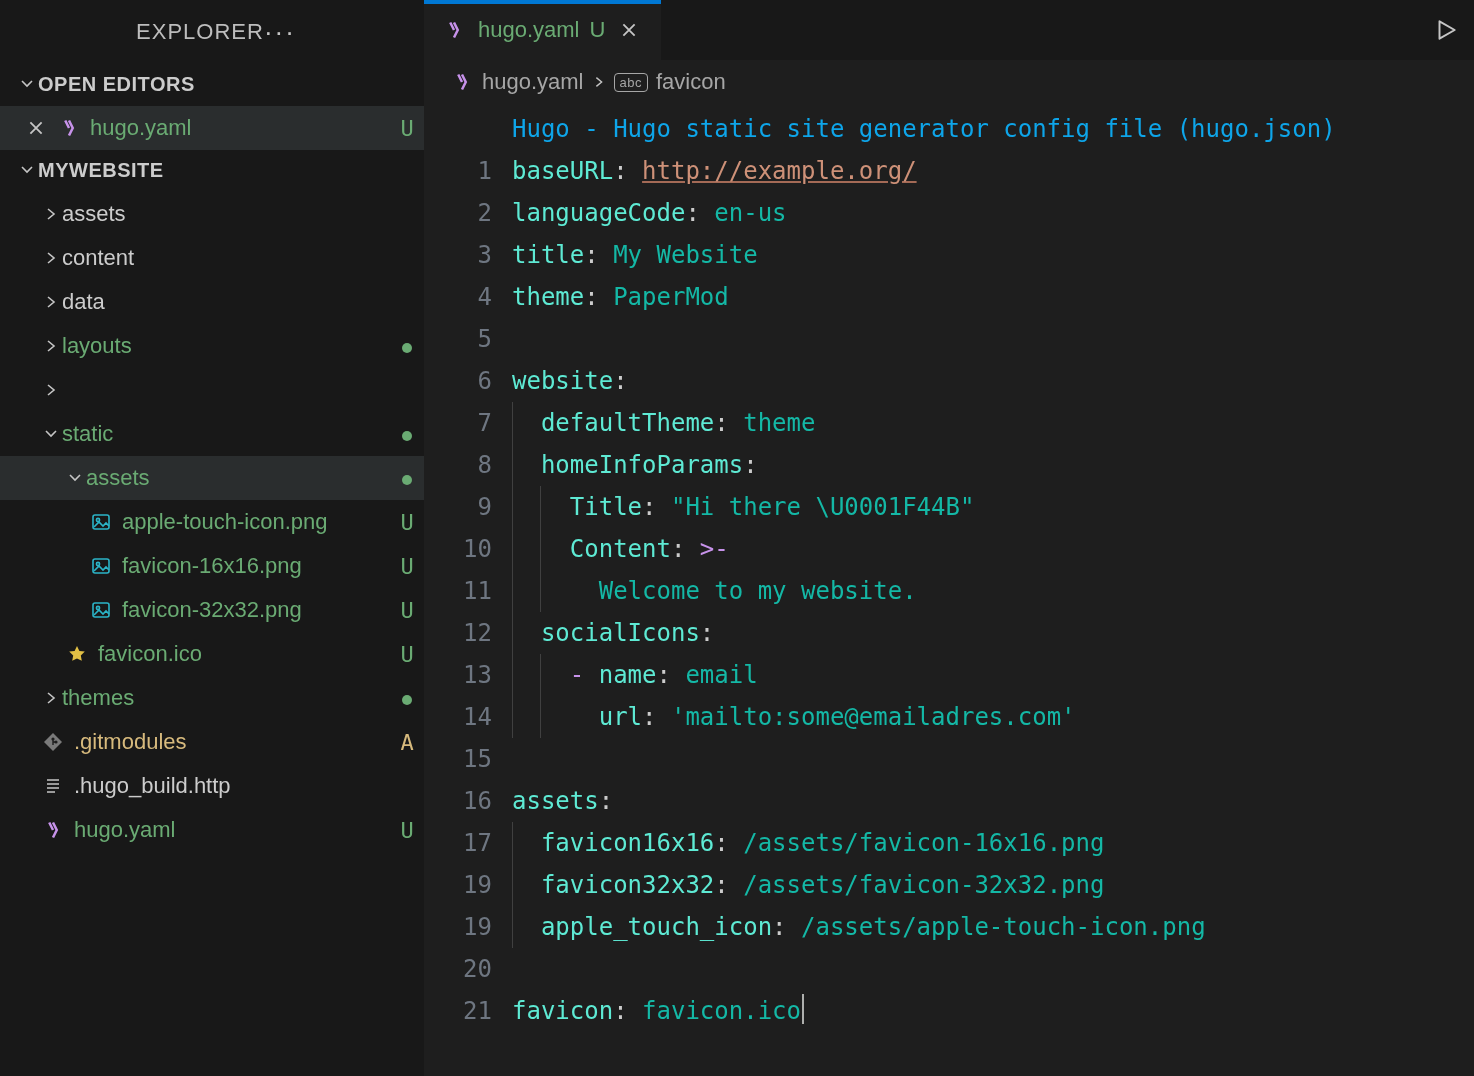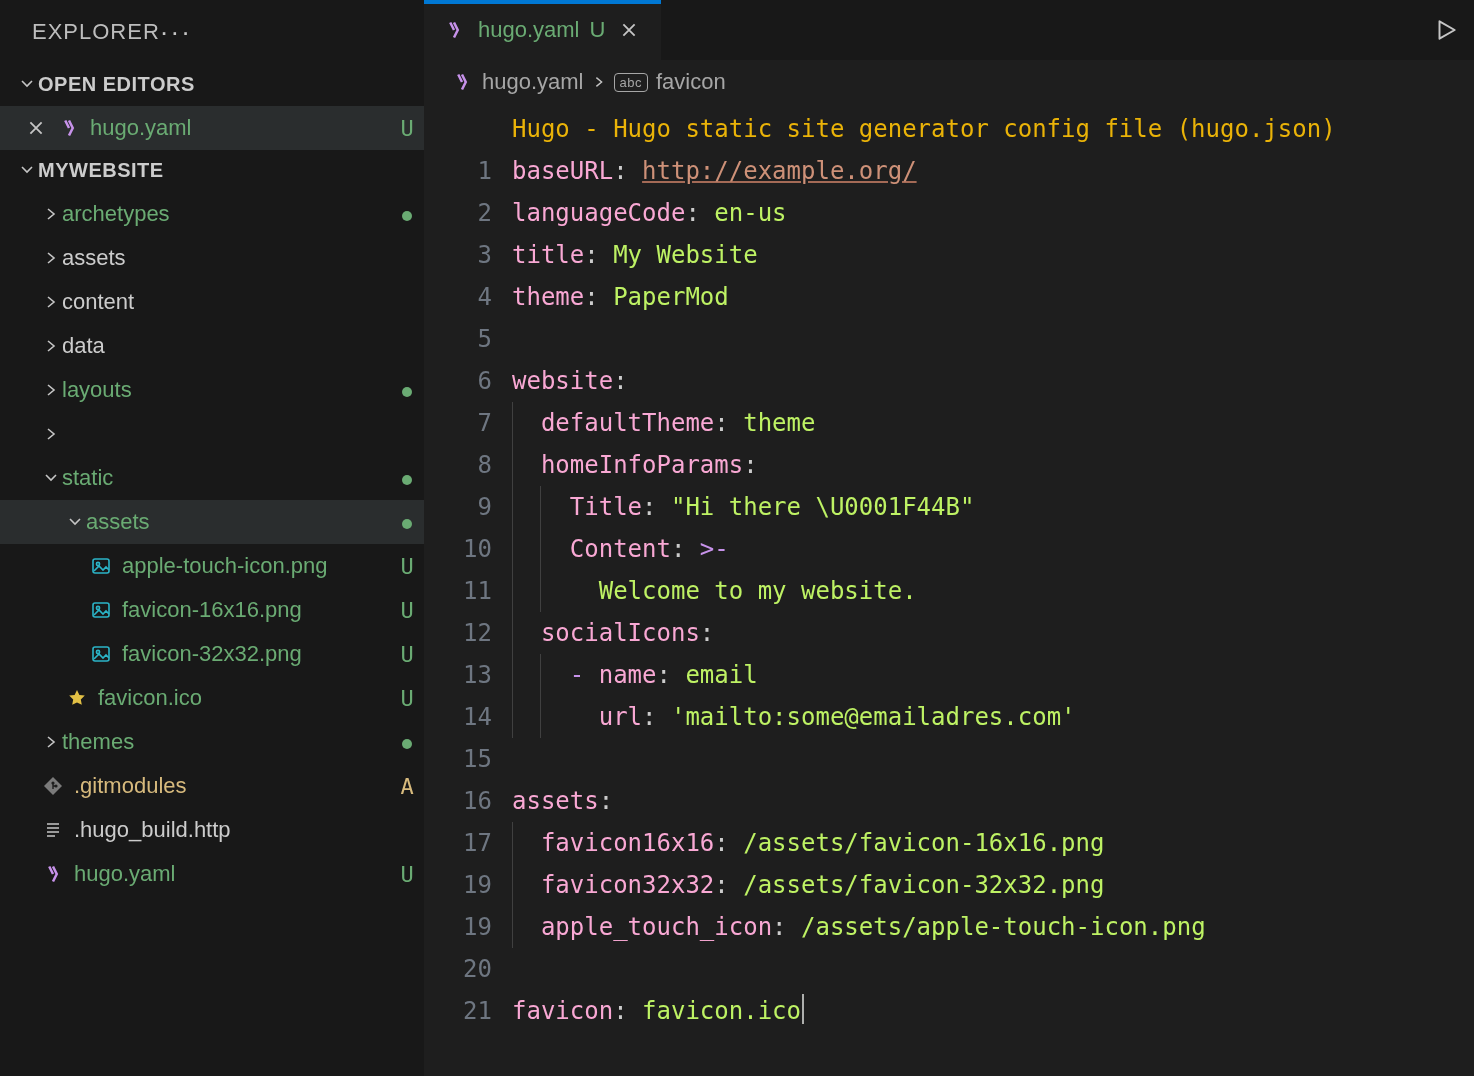--- a/index.html
+++ b/index.html
@@ -13,21 +13,21 @@
   .root { display: flex; height: 100%; }
 
   
   .sidebar {
     width: 424px;
     background: #181818;
     display: flex; flex-direction: column;
     font-size: 22px;
   }
   .sb-header {
-    display: flex; align-items: center; justify-content: flex-start;
+    display: flex; align-items: center; justify-content: center;
     height: 64px;
     padding: 0 24px 0 32px;
   }
   .sb-title {
     color: #bdbdbd;
     letter-spacing: 1px;
     font-size: 22px;
     font-weight: 400;
   }
   .dots {
@@ -185,25 +185,25 @@
     white-space: pre;
     position: relative;
   }
   .guide {
     position: absolute;
     top: 0; bottom: 0;
     width: 1px;
     background: #404040;
   }
   .ghost {
-    color: #eab308;
-  }
-  .tk-key { color: #f9a8d4; }        
+    color: #0ea5e9;
+  }
+  .tk-key { color: #5eead4; }        
   .tk-colon { color: #cccccc; }
-  .tk-str { color: #bef264; }        
+  .tk-str { color: #14b8a6; }        
   .tk-url { color: #ce9178; text-decoration: underline; text-decoration-color: #a46a56; }
   .tk-op  { color: #c792ea; }
 
   .cursor {
     display: inline-block;
     width: 2px; height: 30px;
     background: #aeafad;
     vertical-align: -5px;
     margin-left: 1px;
   }
@@ -251,29 +251,20 @@
       <span class="chev">
         <svg width="16" height="16" viewBox="0 0 16 16">
             <path d="M3 5l5 5 5-5" class="svg-stroke"></path>
           </svg>
       </span>
       <span>MYWEBSITE</span>
     </div>
 
     <div class="tree">
 
-      <div class="row indent-0">
-        <span class="chev">
-          <svg width="16" height="16" viewBox="0 0 16 16">
-              <path d="M5 3l6 5-6 5" class="svg-stroke"></path>
-            </svg>
-        </span>
-        <span class="label green">archetypes</span>
-        <span class="dot green"></span>
-      </div>
 
       <div class="row indent-0">
         <span class="chev">
           <svg width="16" height="16" viewBox="0 0 16 16">
               <path d="M5 3l6 5-6 5" class="svg-stroke"></path>
             </svg>
         </span>
         <span class="label grey">assets</span>
         <span class="dot none"></span>
       </div>

